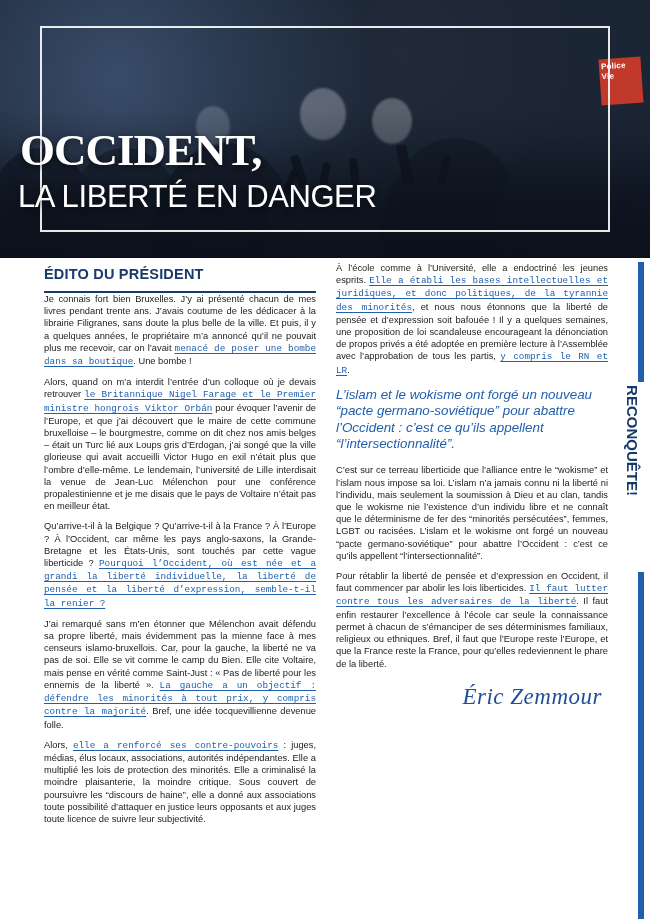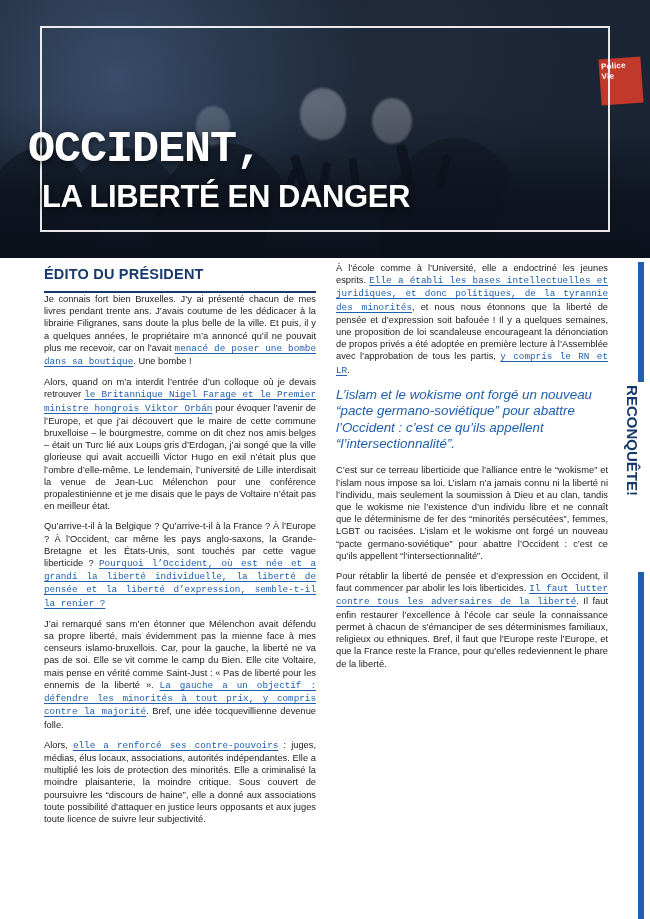--- a/index.html
+++ b/index.html
@@ -82,36 +82,36 @@
     pointer-events: none;
   }
   .hero-fade {
     position: absolute;
     left: 0; bottom: 0;
     width: 650px; height: 150px;
     background: linear-gradient(to top, rgba(10,16,26,0.93) 0%, rgba(10,16,26,0.78) 35%, rgba(10,16,26,0.15) 80%, rgba(10,16,26,0) 100%);
   }
   .hero-title {
     position: absolute;
-    left: 28px;
+    left: 20px;
     top: 128px;
     color: #ffffff;
     font-weight: bold;
     font-size: 45px;
     line-height: 44px;
     letter-spacing: -1px;
-    font-family: Liberation Mono, monospace;
+    font-family: Liberation Serif, serif;
     text-shadow: 0 2px 6px rgba(0,0,0,0.6);
   }
   .hero-sub {
     position: absolute;
-    left: 42px;
+    left: 18px;
     top: 181px;
     color: #ffffff;
-    font-weight: bold;
+    font-weight: normal;
     font-size: 31px;
     line-height: 32px;
     letter-spacing: -0.4px;
     text-shadow: 0 2px 6px rgba(0,0,0,0.6);
   }
 
   
   .content {
     position: absolute;
     top: 262px;
@@ -251,20 +251,21 @@
 
   <div class="col col-right">
     <div id="right-paras-before">
         <p class="body"><span>À l’école comme à l’Université, elle a endoctriné les jeunes esprits. </span><span class="hl">Elle a établi les bases intellectuelles et juridiques, et donc politiques, de la tyrannie des minorités</span><span>, et nous nous étonnons que la liberté de pensée et d’expression soit bafouée ! Il y a quelques semaines, une proposition de loi scandaleuse encourageant la dénonciation de propos privés a été adoptée en première lecture à l’Assemblée avec l’approbation de tous les partis, </span><span class="hl">y compris le RN et LR</span><span>.</span></p>
       </div>
     <div class="pull">L’islam et le wokisme ont forgé un nouveau “pacte germano-soviétique” pour abattre l’Occident : c’est ce qu’ils appellent “l’intersectionnalité”.</div>
     <div id="right-paras-after">
         <p class="body"><span>C’est sur ce terreau liberticide que l’alliance entre le “wokisme” et l’islam nous impose sa loi. L’islam n’a jamais connu ni la liberté ni l’individu, mais seulement la soumission à Dieu et au clan, tandis que le wokisme nie l’existence d’un individu libre et ne connaît que le déterminisme de fer des “minorités persécutées”, femmes, LGBT ou racisées. L’islam et le wokisme ont forgé un nouveau “pacte germano-soviétique” pour abattre l’Occident : c’est ce qu’ils appellent “l’intersectionnalité”.</span></p>
         <p class="body"><span>Pour rétablir la liberté de pensée et d’expression en Occident, il faut commencer par abolir les lois liberticides. </span><span class="hl">Il faut lutter contre tous les adversaires de la liberté</span><span>. Il faut enfin restaurer l’excellence à l’école car seule la connaissance permet à chacun de s’émanciper de ses déterminismes familiaux, religieux ou ethniques. Bref, il faut que l’Europe reste l’Europe, et que la France reste la France, pour qu’elles redeviennent le phare de la liberté.</span></p>
       </div>
+    <div class="signature">Éric Zemmour</div>
   </div>
 
 </div>
 
 <div class="brandbar">
   <div class="stripe s1"></div>
   <div class="stripe s2"></div>
   <div class="brand-text">RECONQUÊTE!</div>
 </div>
 

